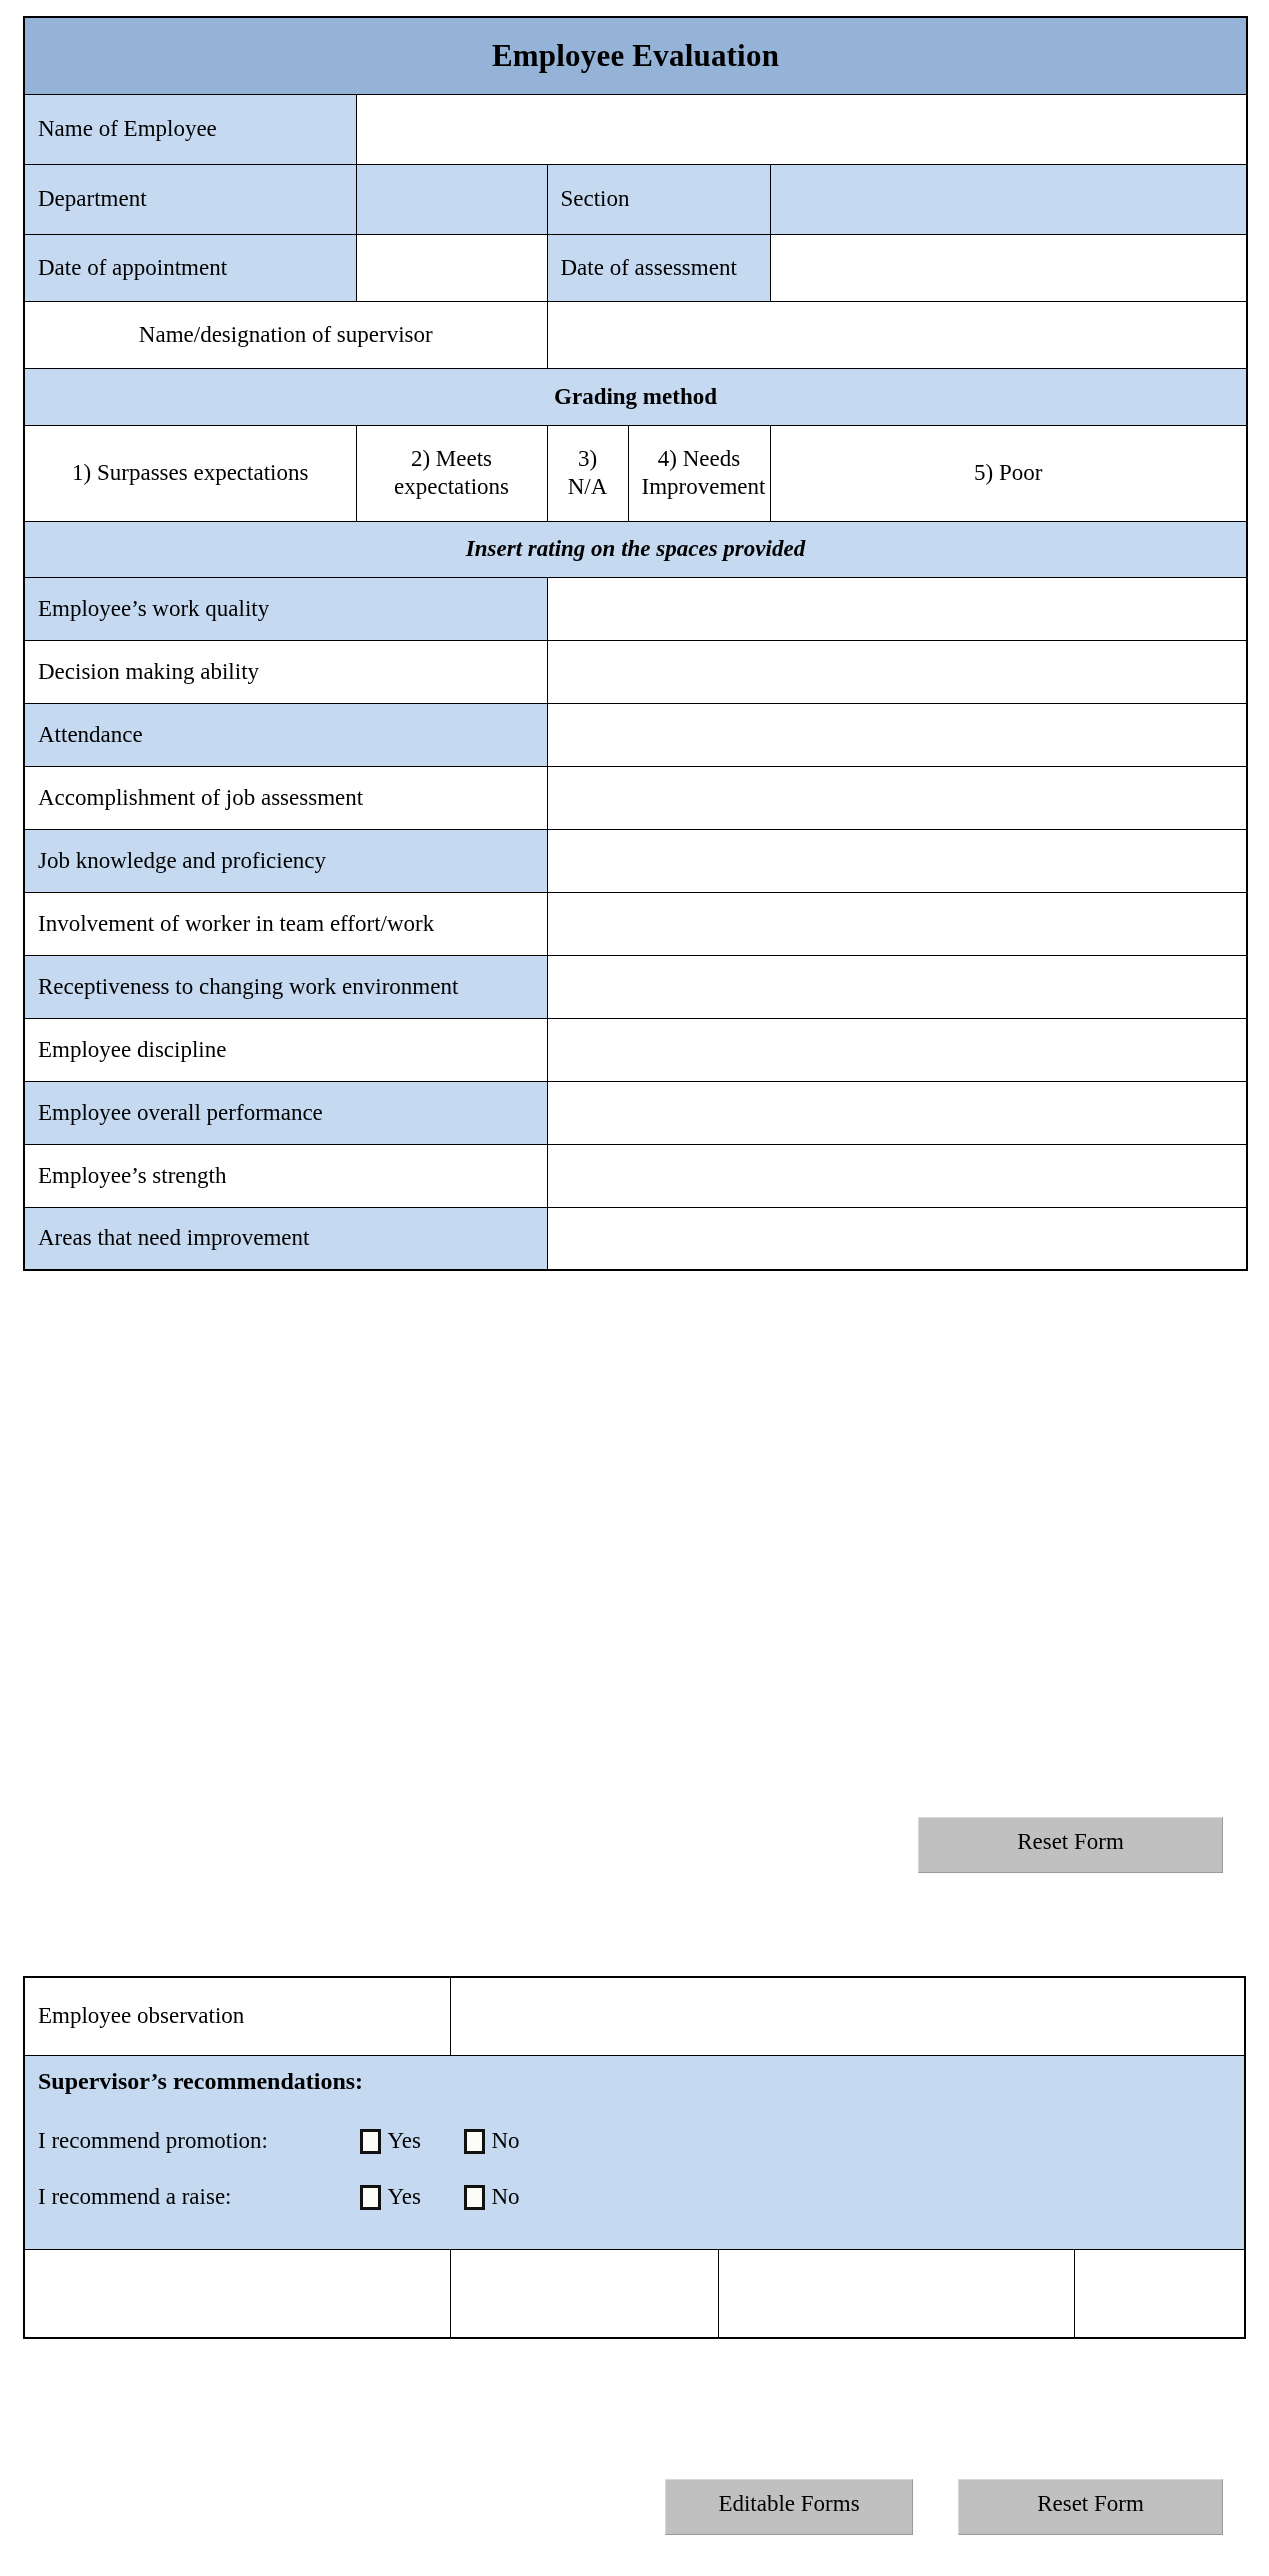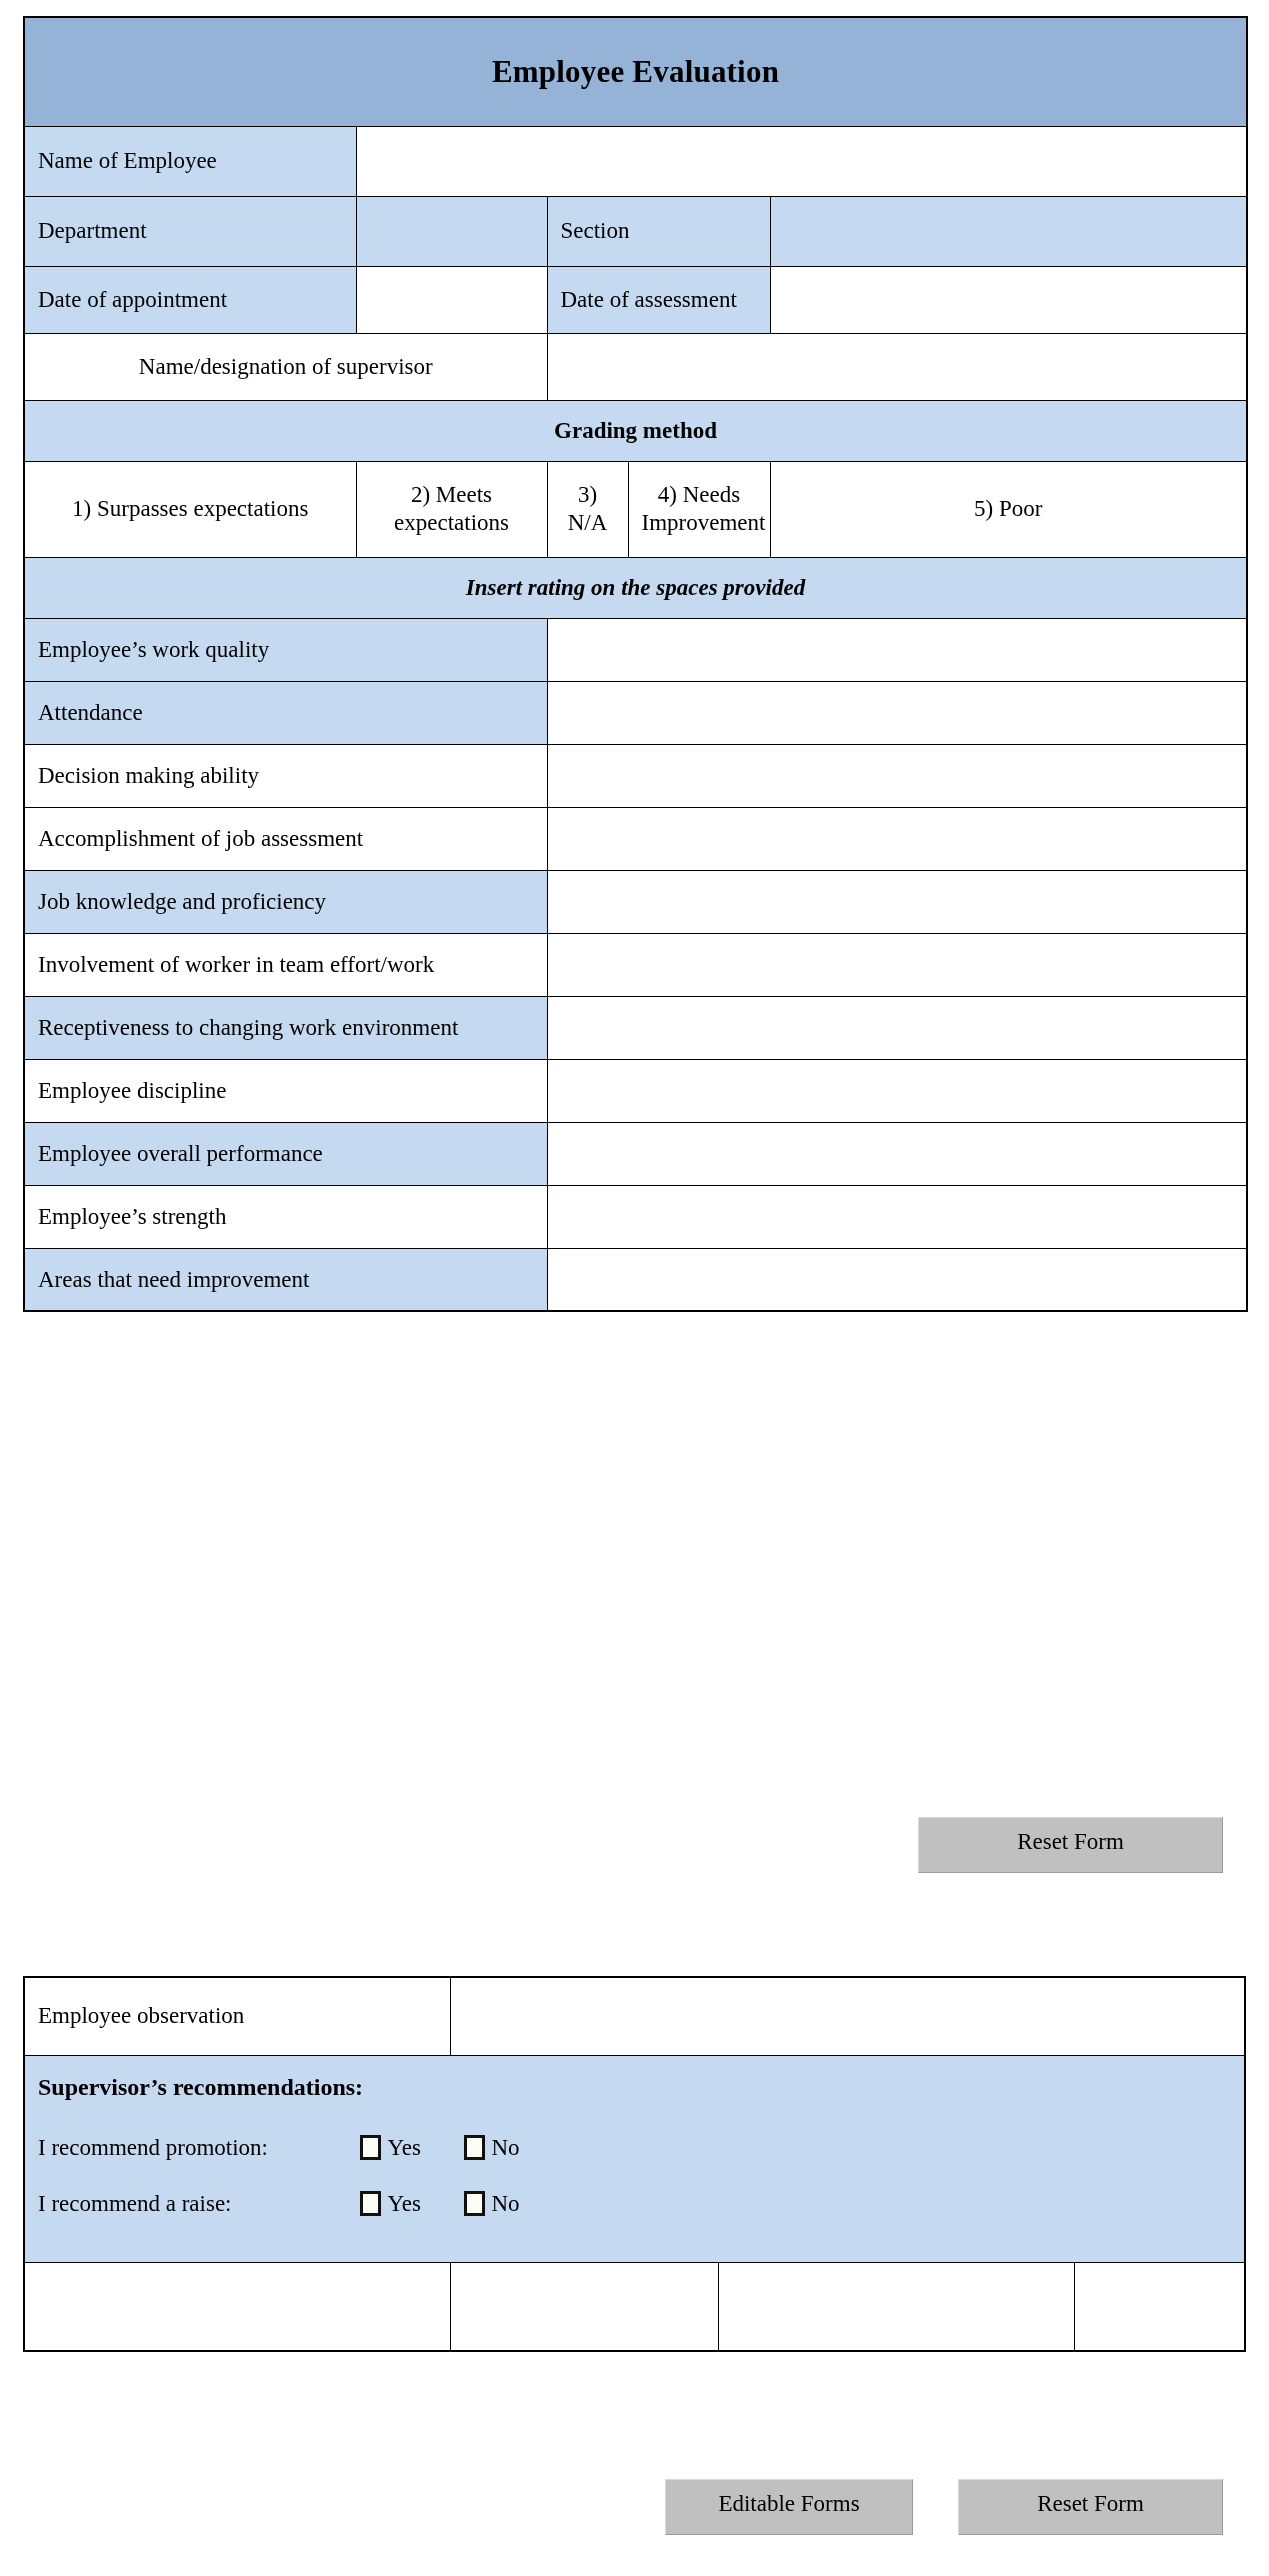--- a/index.html
+++ b/index.html
@@ -26,21 +26,21 @@
 
   
   .form-table {
     border-collapse: collapse;
     table-layout: fixed;
     border: 2.8px solid #000000;
     background: #ffffff;
   }
   .form-table td {
     border: 1.9px solid #000000;
-    padding: 16px 13px;
+    padding: 0 13px;
     vertical-align: middle;
     font-size: 23px;
     line-height: 1.22;
     background: #ffffff;
   }
 
   .blue      { background: #c5d9f1 !important; }
   .blue-dark { background: #95b3d7 !important; }
   .white     { background: #ffffff !important; }
 
@@ -233,25 +233,25 @@
 
     <tr class="h-insert">
       <td class="blue insert-cell" colspan="8">Insert rating on the spaces provided</td>
     </tr>
 
     <tr class="h-crit">
       <td class="blue crit-label" colspan="4">Employee’s work quality</td>
       <td class="white" colspan="4"></td>
     </tr>
     <tr class="h-crit">
+      <td class="white crit-label" colspan="4">Decision making ability</td>
+      <td class="white" colspan="4"></td>
+    </tr>
+    <tr class="h-crit">
       <td class="blue crit-label" colspan="4">Attendance</td>
-      <td class="white" colspan="4"></td>
-    </tr>
-    <tr class="h-crit">
-      <td class="white crit-label" colspan="4">Decision making ability</td>
       <td class="white" colspan="4"></td>
     </tr>
     <tr class="h-crit">
       <td class="white crit-label" colspan="4">Accomplishment of job assessment</td>
       <td class="white" colspan="4"></td>
     </tr>
     <tr class="h-crit">
       <td class="blue crit-label" colspan="4">Job knowledge and proficiency</td>
       <td class="white" colspan="4"></td>
     </tr>

